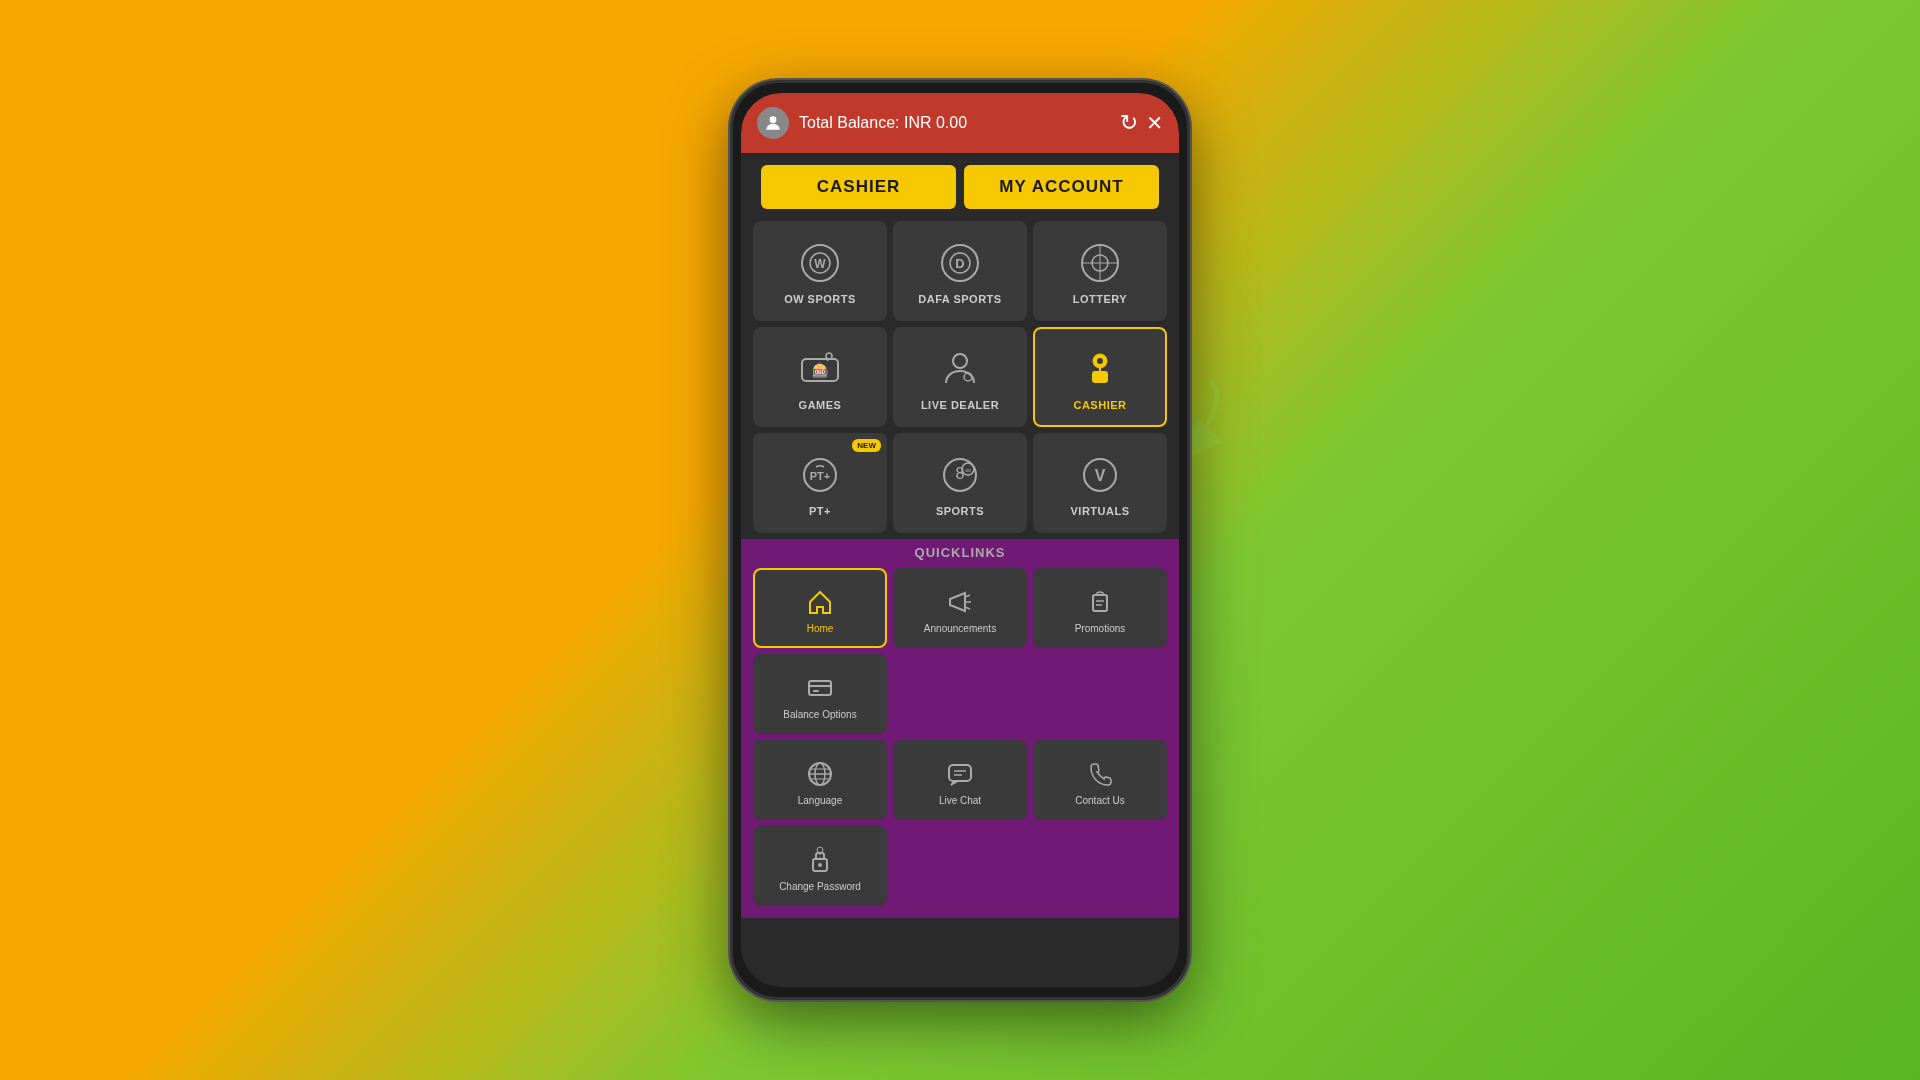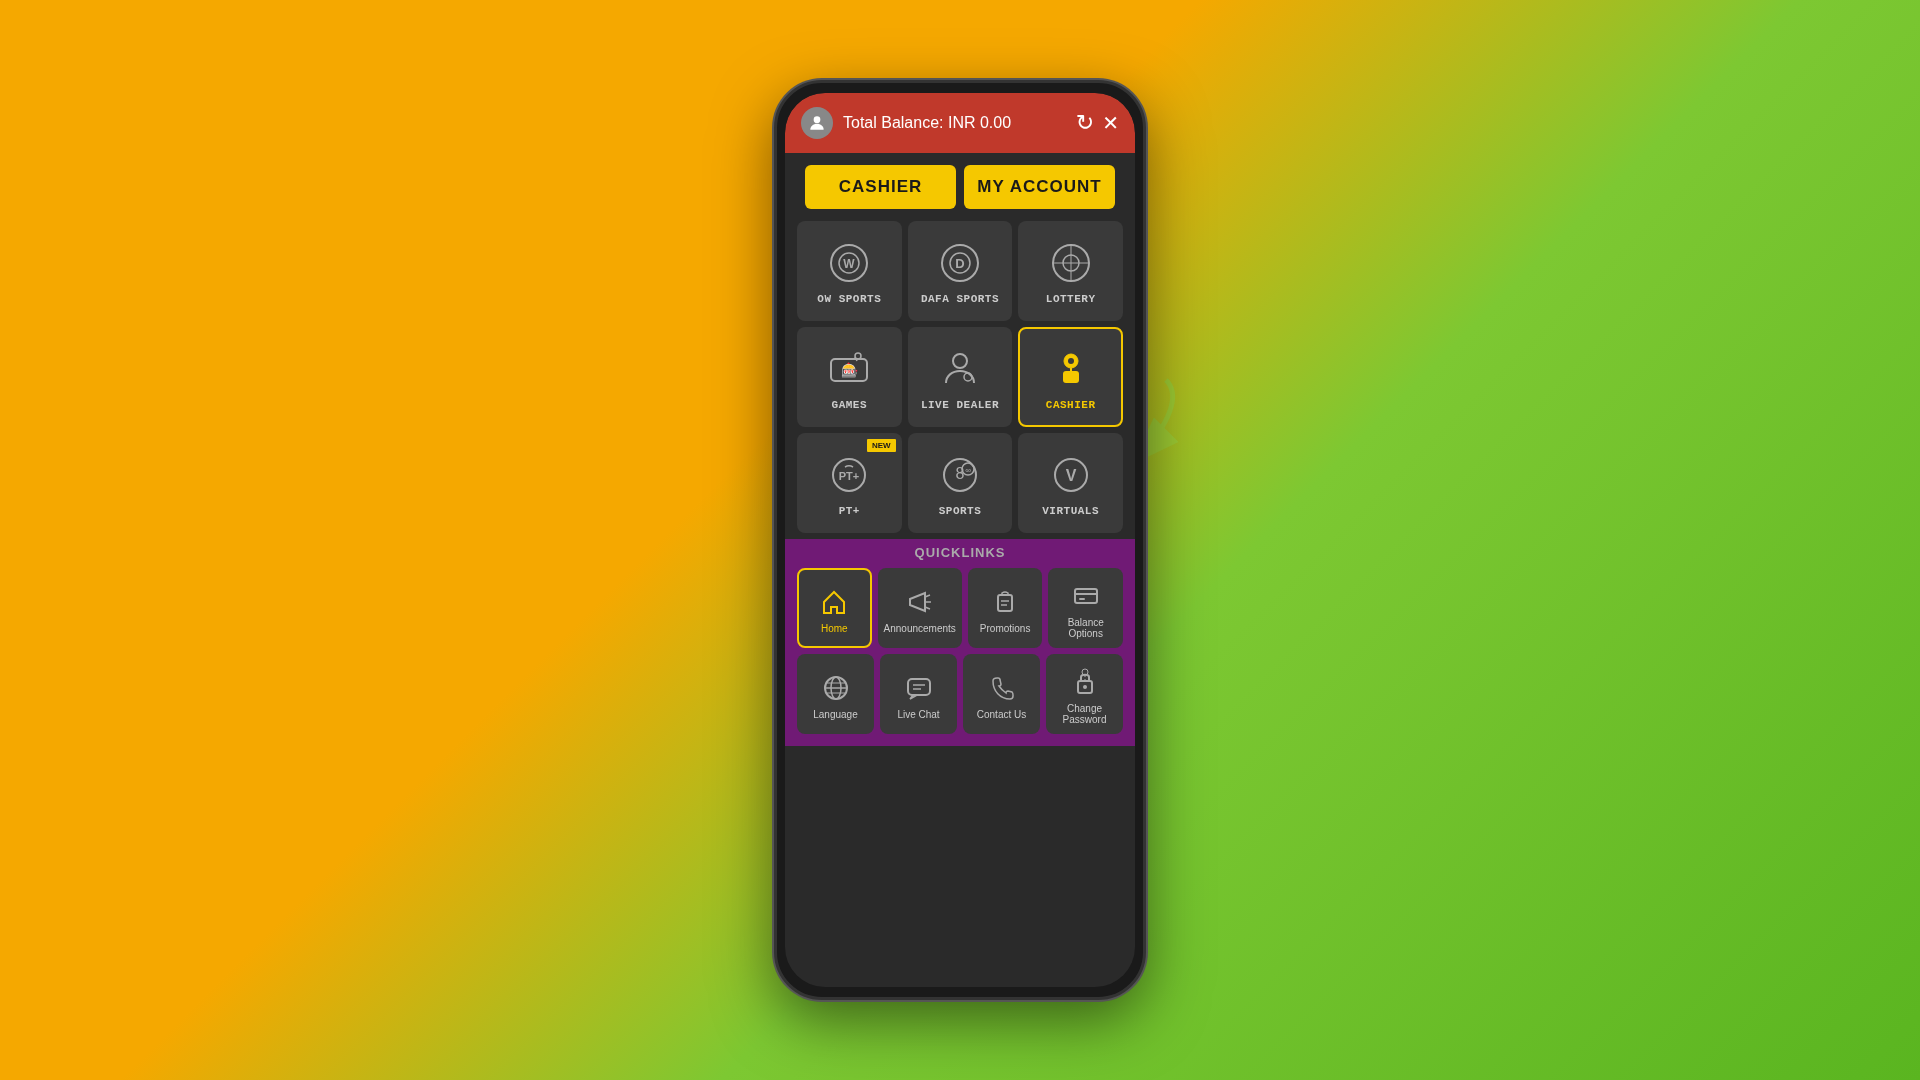--- a/index.html
+++ b/index.html
@@ -9,21 +9,21 @@
       overflow: hidden;
       background: linear-gradient(135deg, #f5a800 0%, #f5a800 40%, #7dc832 60%, #5ab520 100%);
       display: flex;
       align-items: center;
       justify-content: center;
       font-family: Arial, sans-serif;
     }
 
     .phone-wrapper {
       position: relative;
-      width: 372px;
+      width: 460px;
       height: 920px;
     }
 
     .phone-frame {
       position: absolute;
       inset: 0;
       background: #1a1a1a;
       border-radius: 48px;
       border: 3px solid #333;
       box-shadow: 0 0 0 2px #555, 0 20px 60px rgba(0,0,0,0.5);
@@ -130,50 +130,49 @@
       width: 44px;
       height: 44px;
       margin-bottom: 8px;
     }
     .grid-item-label {
       color: #ccc;
       font-size: 11px;
       font-weight: 600;
       letter-spacing: 0.5px;
       text-align: left;
-      font-family: Liberation Mono, monospace;
     }
     .new-badge {
       position: absolute;
       top: 6px;
       right: 6px;
       background: #f5c800;
       color: #1a1a1a;
       font-size: 8px;
       font-weight: 700;
       padding: 2px 5px;
-      border-radius: 1px;
+      border-radius: 6px;
     }
 
     
     .quicklinks-section {
       background: #701a75;
       padding: 6px 12px;
     }
     .quicklinks-title {
       color: #aaa;
       font-size: 13px;
       font-weight: 600;
       letter-spacing: 1px;
       text-align: center;
       margin-bottom: 8px;
     }
     .grid-4 {
       display: grid;
-      grid-template-columns: repeat(4, 1fr);
+      grid-template-columns: repeat(3, 1fr);
       gap: 6px;
       margin-bottom: 6px;
     }
     .quick-item {
       background: #3a3a3a;
       border-radius: 8px;
       display: flex;
       flex-direction: column;
       align-items: center;
       justify-content: center;

